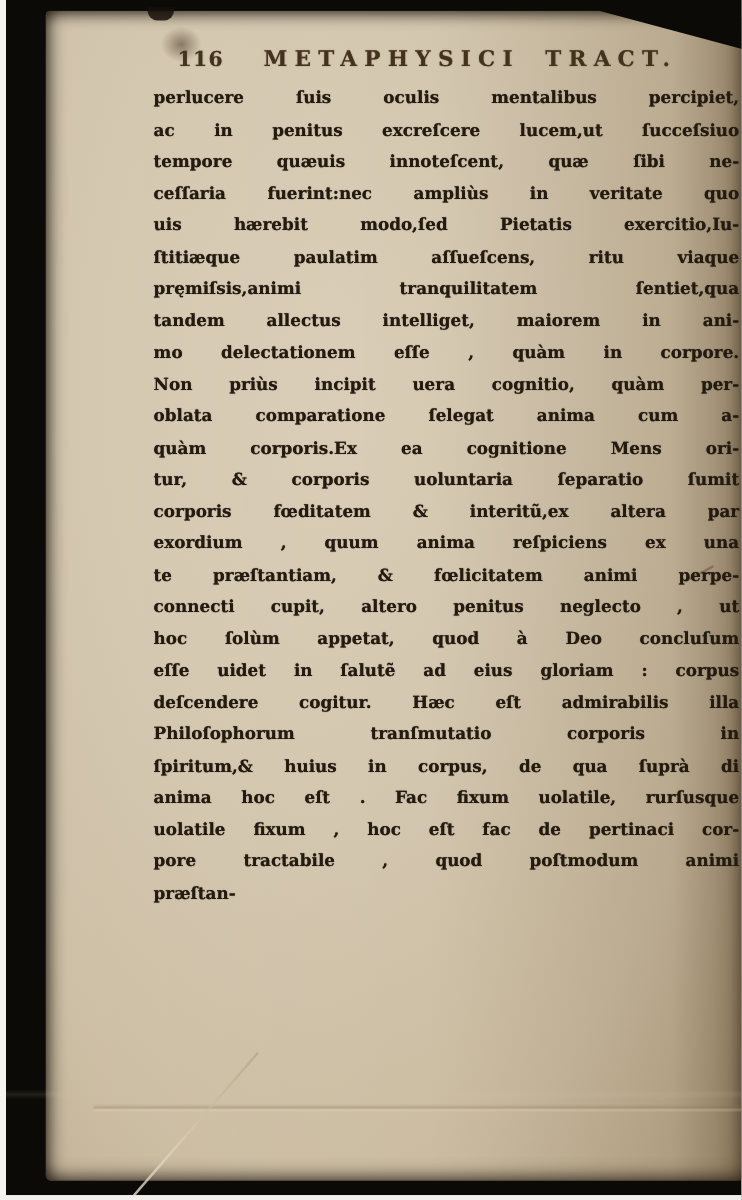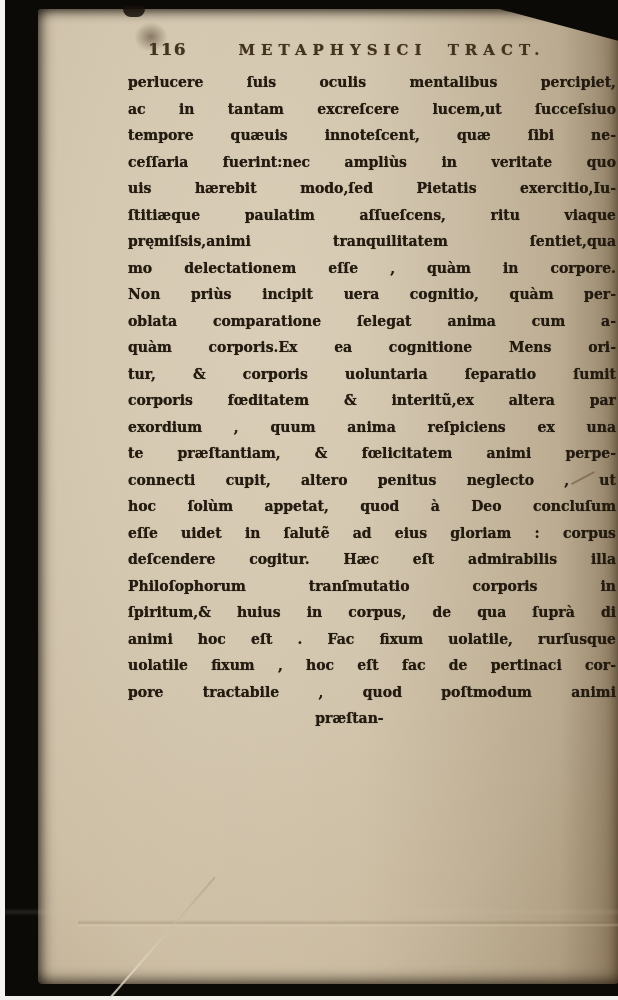--- a/index.html
+++ b/index.html
@@ -71,43 +71,43 @@
     position:absolute;left:110px;top:30px;right:4px;height:24px;
     display:flex;align-items:baseline;
     color:#42331f;
     z-index:4;
   }
   .page-number{
     font-size:17px;font-weight:bold;letter-spacing:1px;
     text-shadow:0 0 1px rgba(66,51,31,0.6);
   }
   .running-title{
-    margin-left:52px;
-    font-size:15px;font-weight:bold;
+    margin-left:33px;
+    font-size:18px;font-weight:bold;
     letter-spacing:6px;word-spacing:9px;
     text-shadow:0 0 1px rgba(66,51,31,0.55);
     white-space:nowrap;
   }
   
   .text-block{
     position:absolute;left:90px;top:60px;width:488px;
     font-size:14px;line-height:26.5px;font-weight:bold;
     color:#241b10;
     text-shadow:0 0 0.7px rgba(36,27,16,0.85);
     z-index:4;
   }
   .text-line{
     text-align:justify;
     -moz-text-align-last:justify;
     text-align-last:justify;
     white-space:normal;
     height:26.5px;overflow:visible;
   }
   .catchword-line{
-    text-align:center;
+    text-align:left;
     padding-right:45px;
     height:26.5px;
   }
   
   .left-sliver{position:absolute;left:0;top:0;width:5px;height:100%;background:#f5f4f0;}
   .bottom-sliver{position:absolute;left:0;bottom:0;width:100%;height:4px;background:#f1f0ec;}
 </style>
 </head>
 <body>
 
@@ -117,41 +117,42 @@
       <div class="stain-top-left"></div>
 
       <div class="page-header">
         <span class="page-number">116</span>
         <span class="running-title">METAPHYSICI TRACT.</span>
       </div>
 
       <div class="text-block">
         <div>
             <div class="text-line">perlucere ſuis oculis mentalibus percipiet,</div>
-            <div class="text-line">ac in tantam excreſcere lucem,ut ſucceſsiuo</div>
+            <div class="text-line">ac in penitus excreſcere lucem,ut ſucceſsiuo</div>
             <div class="text-line">tempore quæuis innoteſcent, quæ ſibi ne-</div>
             <div class="text-line">ceſſaria fuerint:nec ampliùs in veritate quo</div>
             <div class="text-line">uis hærebit modo,ſed Pietatis exercitio,Iu-</div>
             <div class="text-line">ſtitiæque paulatim aſſueſcens, ritu viaque</div>
             <div class="text-line">pręmiſsis,animi tranquilitatem ſentiet,qua</div>
+            <div class="text-line">tandem allectus intelliget, maiorem in ani-</div>
             <div class="text-line">mo delectationem eſſe , quàm in corpore.</div>
             <div class="text-line">Non priùs incipit uera cognitio, quàm per-</div>
             <div class="text-line">oblata comparatione ſelegat anima cum a-</div>
             <div class="text-line">quàm corporis.Ex ea cognitione Mens ori-</div>
             <div class="text-line">tur, &amp; corporis uoluntaria ſeparatio ſumit</div>
             <div class="text-line">corporis fœditatem &amp; interitũ,ex altera par</div>
             <div class="text-line">exordium , quum anima reſpiciens ex una</div>
             <div class="text-line">te præſtantiam, &amp; fœlicitatem animi perpe-</div>
             <div class="text-line">connecti cupit, altero penitus neglecto , ut</div>
             <div class="text-line">hoc ſolùm appetat, quod à Deo concluſum</div>
             <div class="text-line">eſſe uidet in ſalutẽ ad eius gloriam : corpus</div>
             <div class="text-line">deſcendere cogitur. Hæc eſt admirabilis illa</div>
             <div class="text-line">Philoſophorum tranſmutatio corporis in</div>
             <div class="text-line">ſpiritum,&amp; huius in corpus, de qua ſuprà di</div>
-            <div class="text-line">animi hoc eſt . Fac fixum uolatile, rurſusque</div>
+            <div class="text-line">anima hoc eſt . Fac fixum uolatile, rurſusque</div>
             <div class="text-line">uolatile fixum , hoc eſt fac de pertinaci cor-</div>
             <div class="text-line">pore tractabile , quod poſtmodum animi</div>
           </div>
         <div class="catchword-line">præſtan-</div>
       </div>
 
       <div class="crease-horizontal"></div>
       <div class="crease-diagonal"></div>
       <div class="margin-mark"></div>
     </div>

